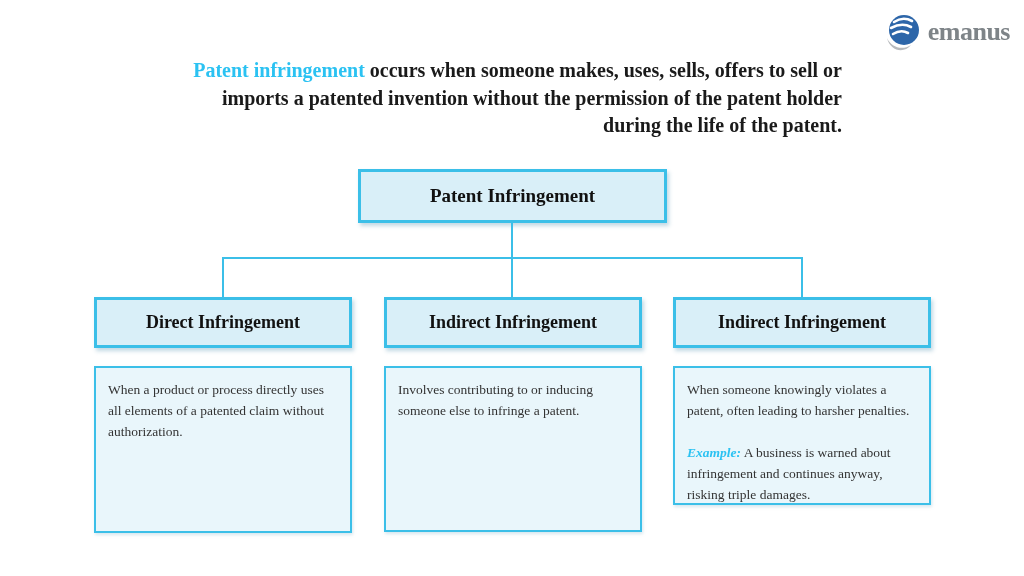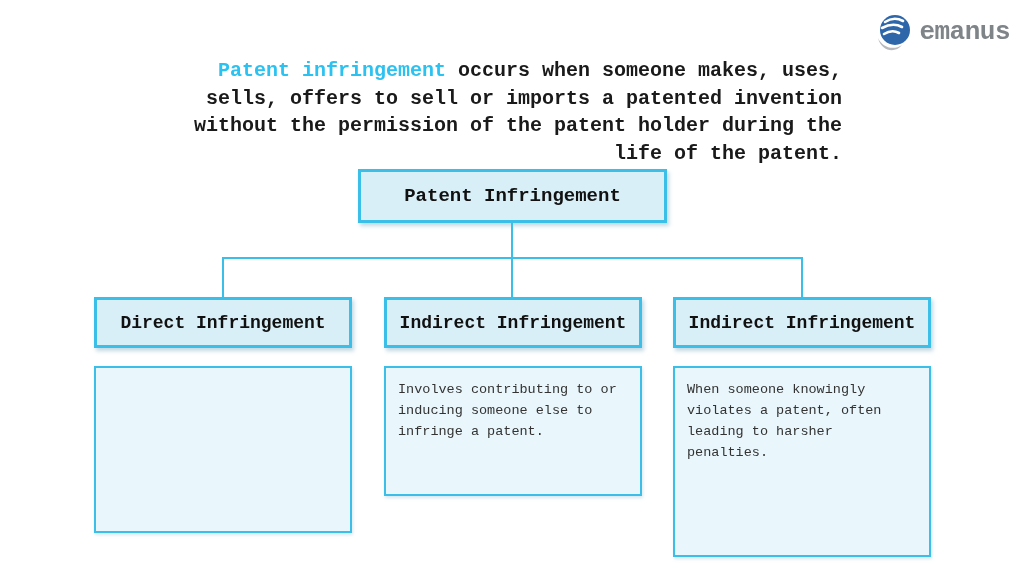--- a/index.html
+++ b/index.html
@@ -3,21 +3,21 @@
 <meta charset="utf-8">
 <style>
   :root{
     --accent:#3bbfe8; --highlight:#2bc2f2; --node_fill:#d9eff8; --desc_fill:#e9f6fb;
     --text:#1a1a1a; --body_text:#333333; --logo_gray:#7e8488; --logo_blue:#2d66a9; --swoosh:#b7babd;
   }
   *{margin:0;padding:0;box-sizing:border-box;}
   html,body{background:#e9e9e9;}
   .canvas{
     position:relative;width:1024px;height:576px;background:#ffffff;
-    font-family:Liberation Mono, monospace;overflow:hidden;
+    font-family:Liberation Serif, serif;overflow:hidden;
   }
   .logo{position:absolute;top:12px;right:14px;display:flex;align-items:center;gap:5px;}
   .logo-text{font-size:26px;font-weight:700;color:var(--logo_gray);letter-spacing:-0.5px;}
   .intro{
     position:absolute;left:182px;top:57px;width:660px;text-align:right;
     font-size:20px;font-weight:700;color:var(--text);line-height:27.5px;
   }
   .intro .hl{color:var(--highlight);}
   .node{
     position:absolute;display:flex;align-items:center;justify-content:center;
@@ -68,21 +68,23 @@
     <span>Direct Infringement</span>
   </div>
   <div class="node child" style="left:384px;">
     <span>Indirect Infringement</span>
   </div>
   <div class="node child" style="left:673px;">
     <span>Indirect Infringement</span>
   </div>
 
   <div class="desc" style="left:94px;height:167px;">
+    <p>When a product or process directly uses all elements of a patented claim without authorization.</p>
   </div>
-  <div class="desc" style="left:384px;height:130px;">
+  <div class="desc" style="left:384px;height:166px;">
     <p>Involves contributing to or inducing someone else to infringe a patent.</p>
   </div>
-  <div class="desc" style="left:673px;height:191px;">
+  <div class="desc" style="left:673px;height:139px;">
     <p>When someone knowingly violates a patent, often leading to harsher penalties.</p>
+    <p><span class="ex">Example:</span> <span>A business is warned about infringement and continues anyway, risking triple damages.</span></p>
   </div>
 
 </div>
 
 </body></html>

